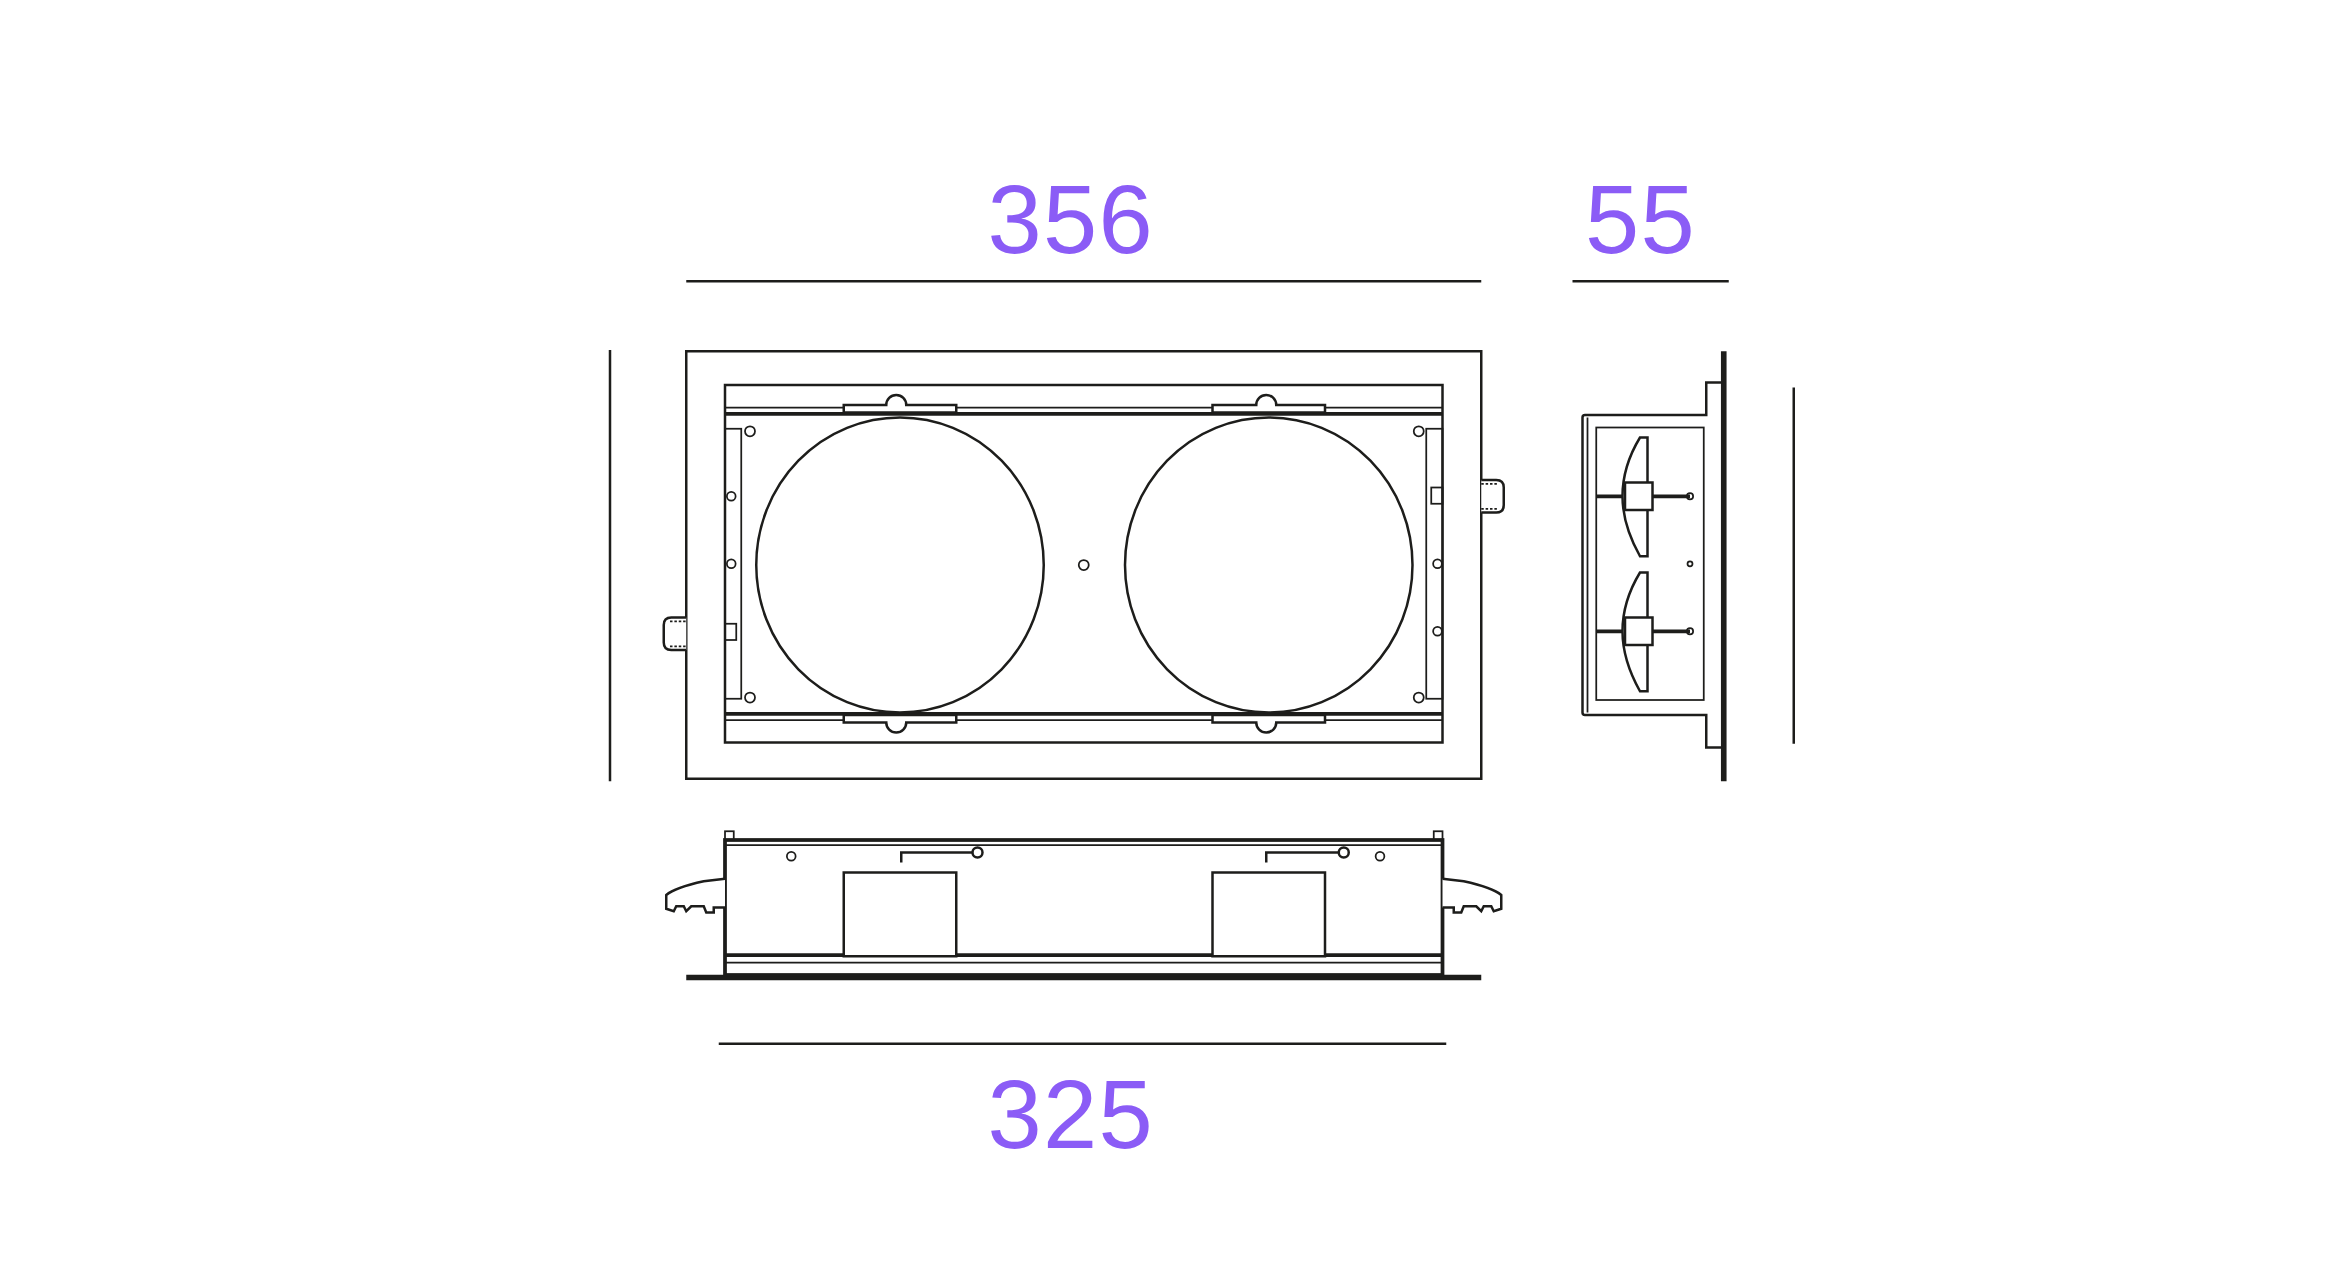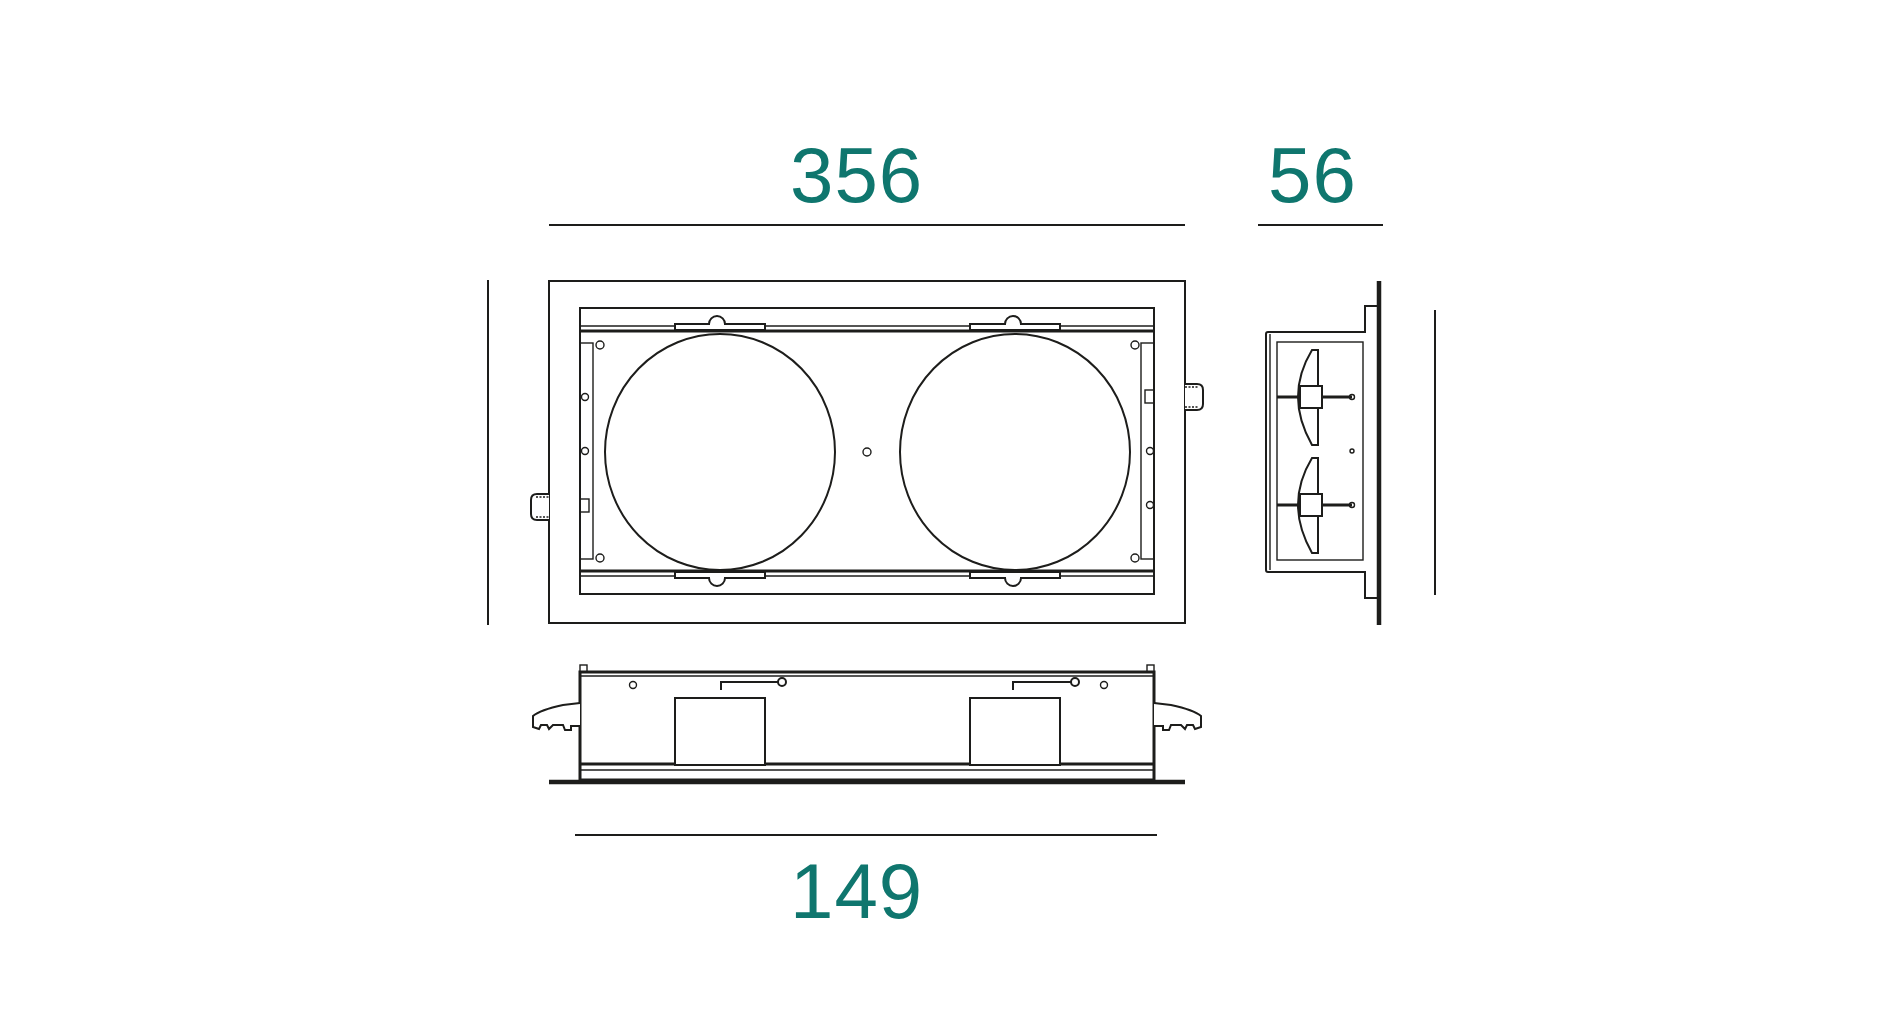--- a/index.html
+++ b/index.html
@@ -3,21 +3,21 @@
 <meta charset="utf-8">
 <style>
   html, body { margin: 0; padding: 0; background: #ffffff; }
   body { width: 1878px; height: 1028px; position: relative; overflow: hidden; }
   #canvas { position: absolute; left: 0; top: 0; width: 1878px; height: 1028px; }
   .dim-label {
     position: absolute;
     font-family: "Liberation Sans", "DejaVu Sans", sans-serif;
     font-size: 78px;
     line-height: 1;
-    color: #0f766e;
+    color: #8b5cf6;
     letter-spacing: 1px;
     white-space: nowrap;
   }
   svg .ln { stroke: #1d1d1b; fill: none; }
   svg .thin { stroke-width: 1.4; }
   svg .med { stroke-width: 2; }
   svg .thick { stroke-width: 3; }
   svg .heavy { stroke-width: 4.5; }
   svg .fillw { fill: #ffffff; }
 </style>
@@ -137,15 +137,15 @@
         <path class="ln med fillw" d="M580 703 L563 705 Q540 710 533 716 L533 727 L539 729 L541 725 L547 725 L549 729 L553 725 L563 725 L565 730 L571 730 L571 726 L580 726"></path>
       </g>
       <g>
         <path class="ln med fillw" d="M1154 703 L1171 705 Q1194 710 1201 716 L1201 727 L1195 729 L1193 725 L1187 725 L1185 729 L1181 725 L1171 725 L1169 730 L1163 730 L1163 726 L1154 726"></path>
       </g>
     </g>
   </svg>
 
   
   <div class="dim-label" style="left:790px; top:136px;">356</div>
-  <div class="dim-label" style="left:1268px; top:136px;">56</div>
-  <div class="dim-label" style="left:790px; top:852px;">149</div>
+  <div class="dim-label" style="left:1268px; top:136px;">55</div>
+  <div class="dim-label" style="left:790px; top:852px;">325</div>
 </div>
 
 </body></html>

